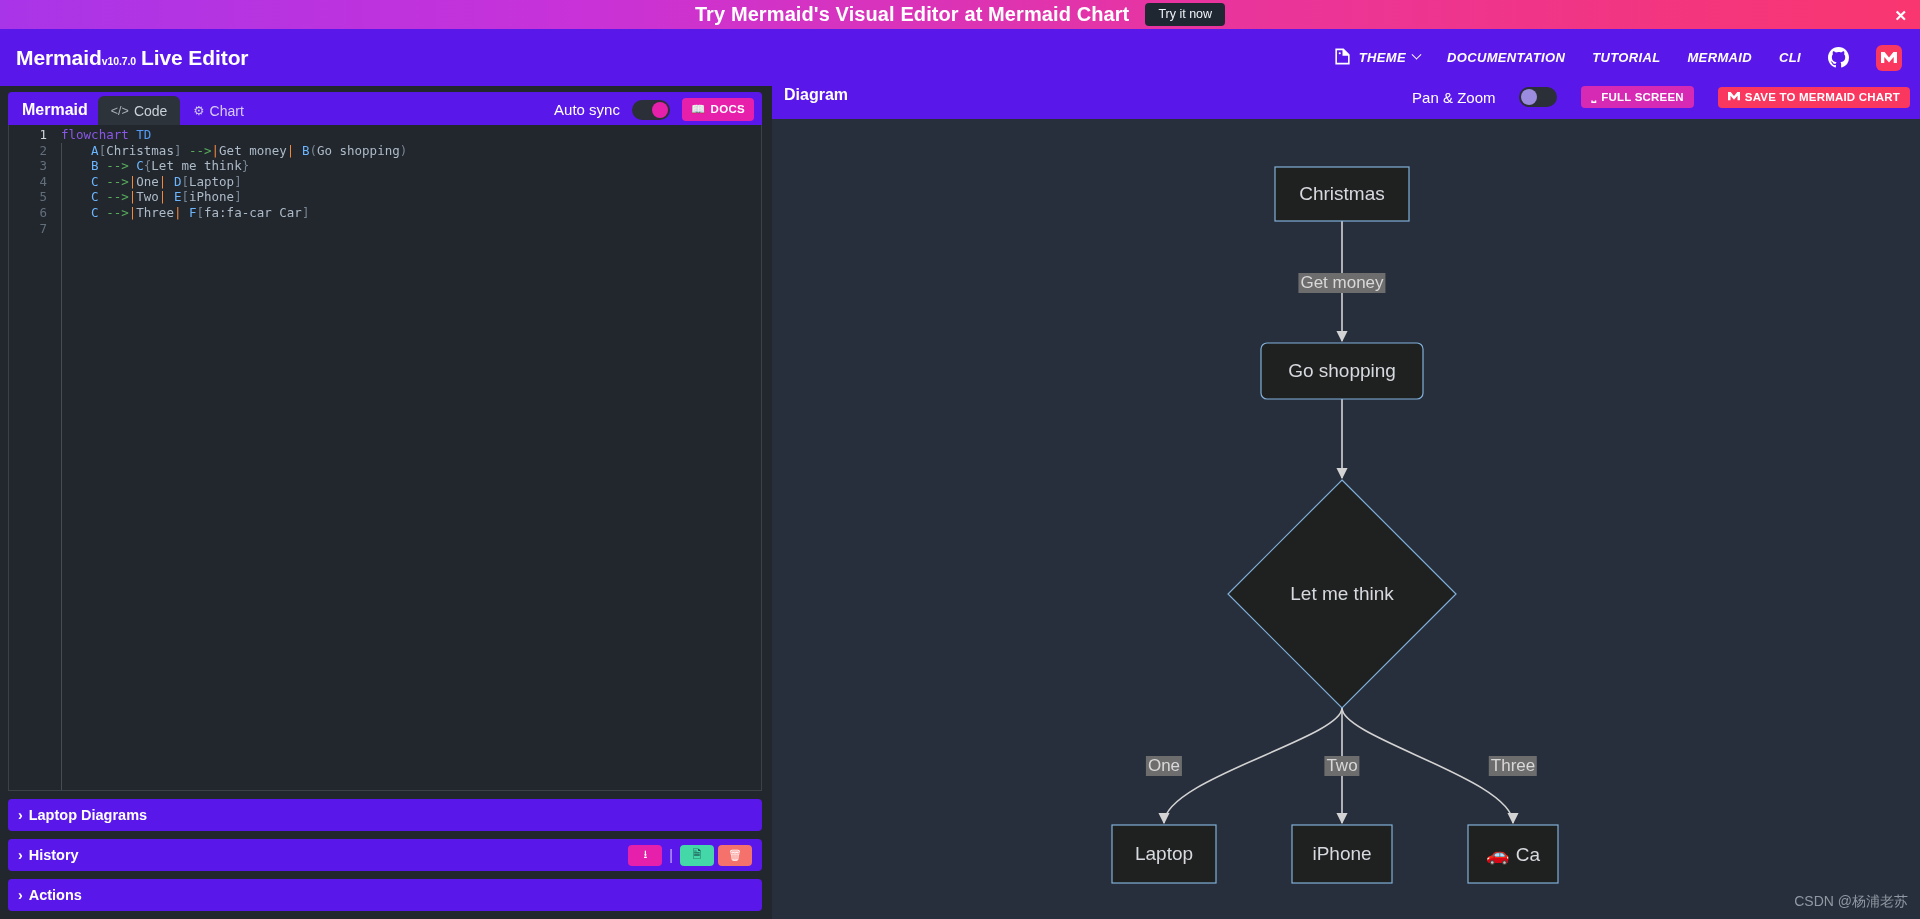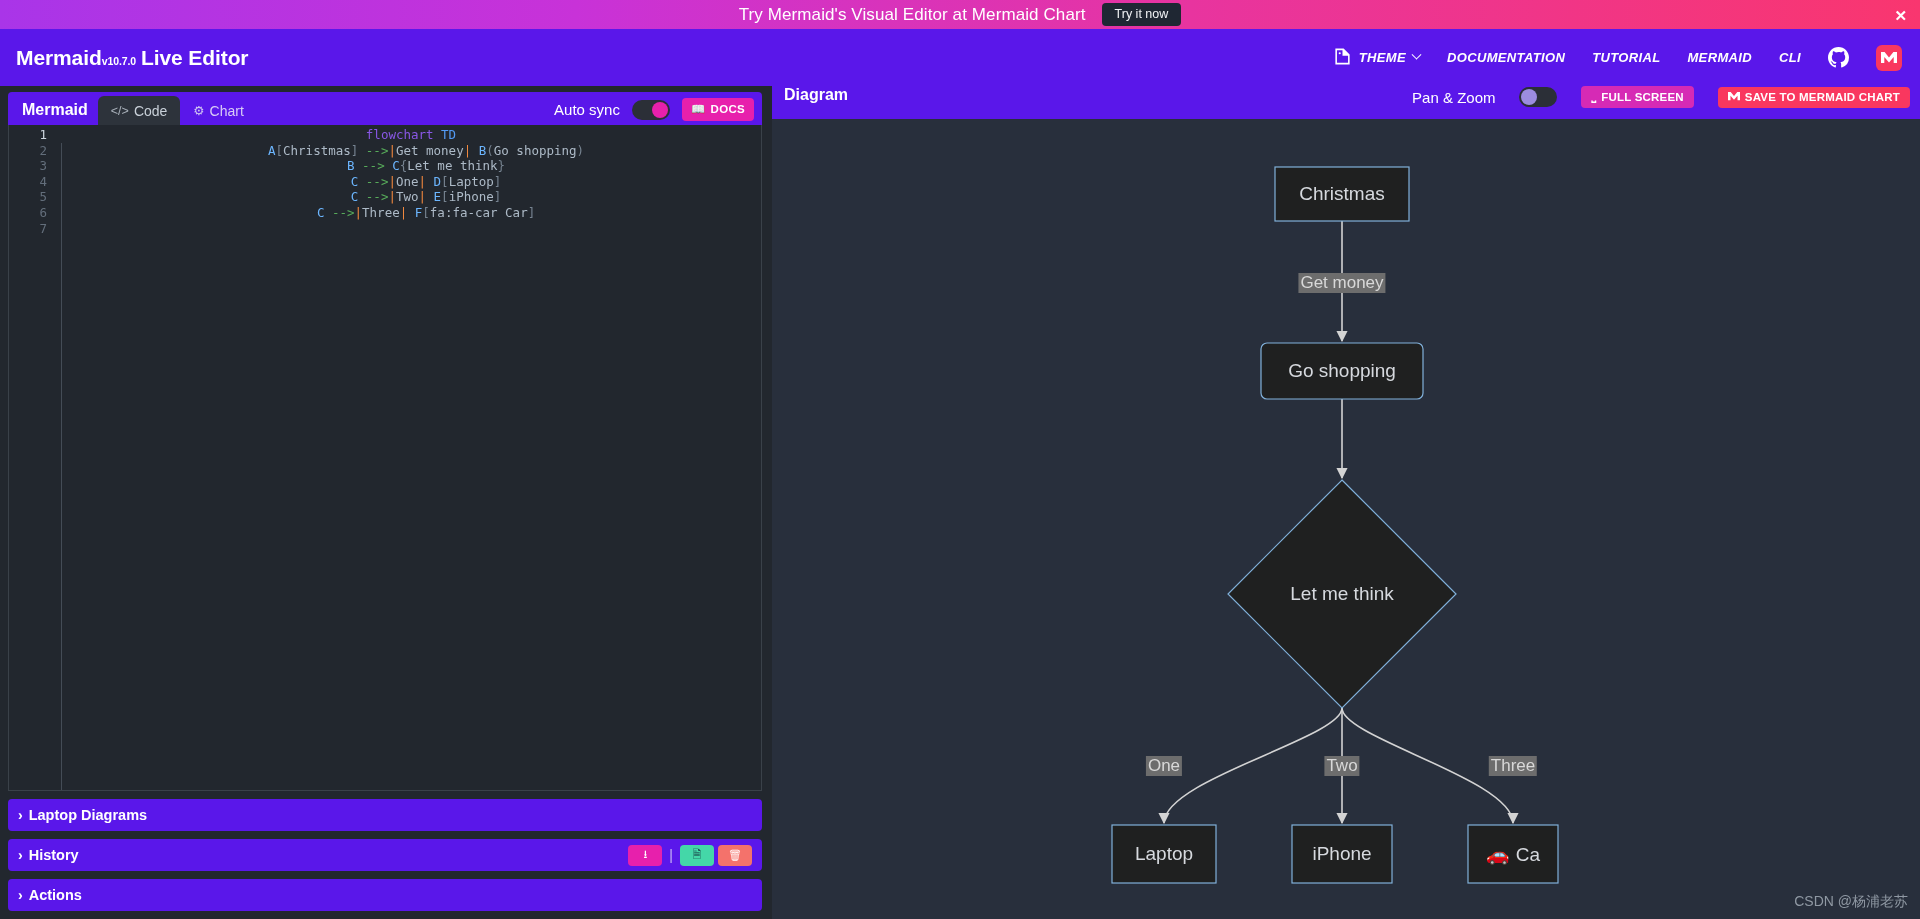--- a/index.html
+++ b/index.html
@@ -13,22 +13,22 @@
   
   .promo {
     position: relative;
     height: 29px;
     background: linear-gradient(90deg, #a935e8 0%, #c832d8 30%, #e8349f 62%, #f9366f 100%);
     display: flex; align-items: center; justify-content: center;
     gap: 16px;
   }
   .promo-text {
     color: #ffffff;
-    font-size: 17px;
-    font-weight: 400;
+    font-size: 20px;
+    font-weight: 700;
     letter-spacing: .1px;
     white-space: nowrap;
   }
   .promo-btn {
     background: #1f2733;
     color: #f1f3f6;
     font-size: 12.5px;
     font-weight: 500;
     border: none;
     border-radius: 4px;
@@ -198,21 +198,21 @@
     user-select: none;
     flex: none;
   }
   .gutter div.active { color: #cdd5de; }
   .code-area { position: relative; flex: 1; }
   .code-area .indent-guide {
     position: absolute;
     left: 6px; top: 15.6px; bottom: 0;
     width: 1px; background: #444c56;
   }
-  .code-line { white-space: pre; padding-left: 6px; text-align: center; }
+  .code-line { white-space: pre; padding-left: 6px; }
   .tok-kw   { color: #8957e5; }
   .tok-type { color: #539bf5; }
   .tok-id   { color: #6cb6ff; }
   .tok-arrow{ color: #57ab5a; }
   .tok-pipe { color: #f0883e; }
   .tok-txt  { color: #adbac7; }
   .tok-br   { color: #768390; }
 
   
   .accordion { margin-top: 8px; display: flex; flex-direction: column; gap: 8px; }

